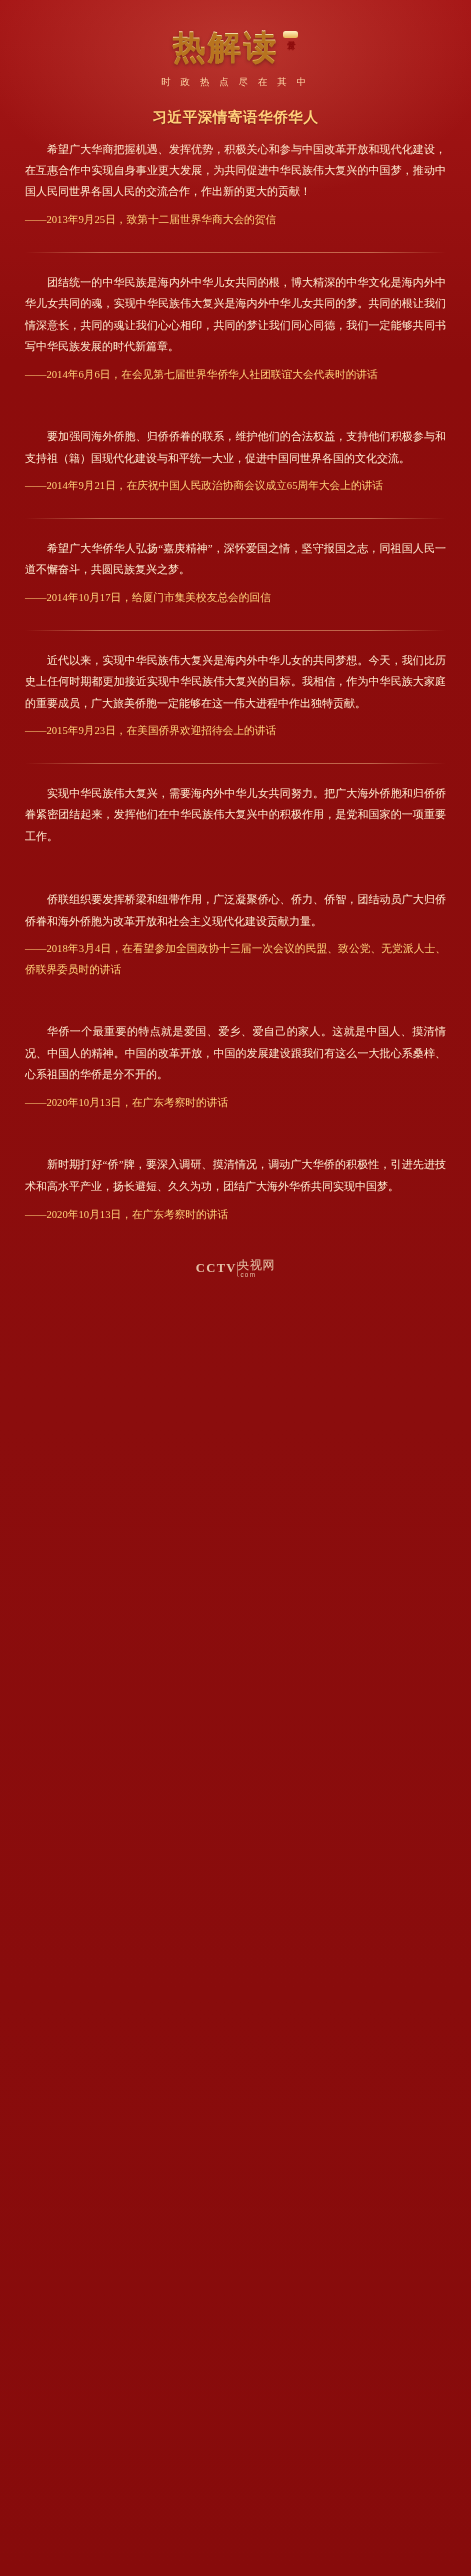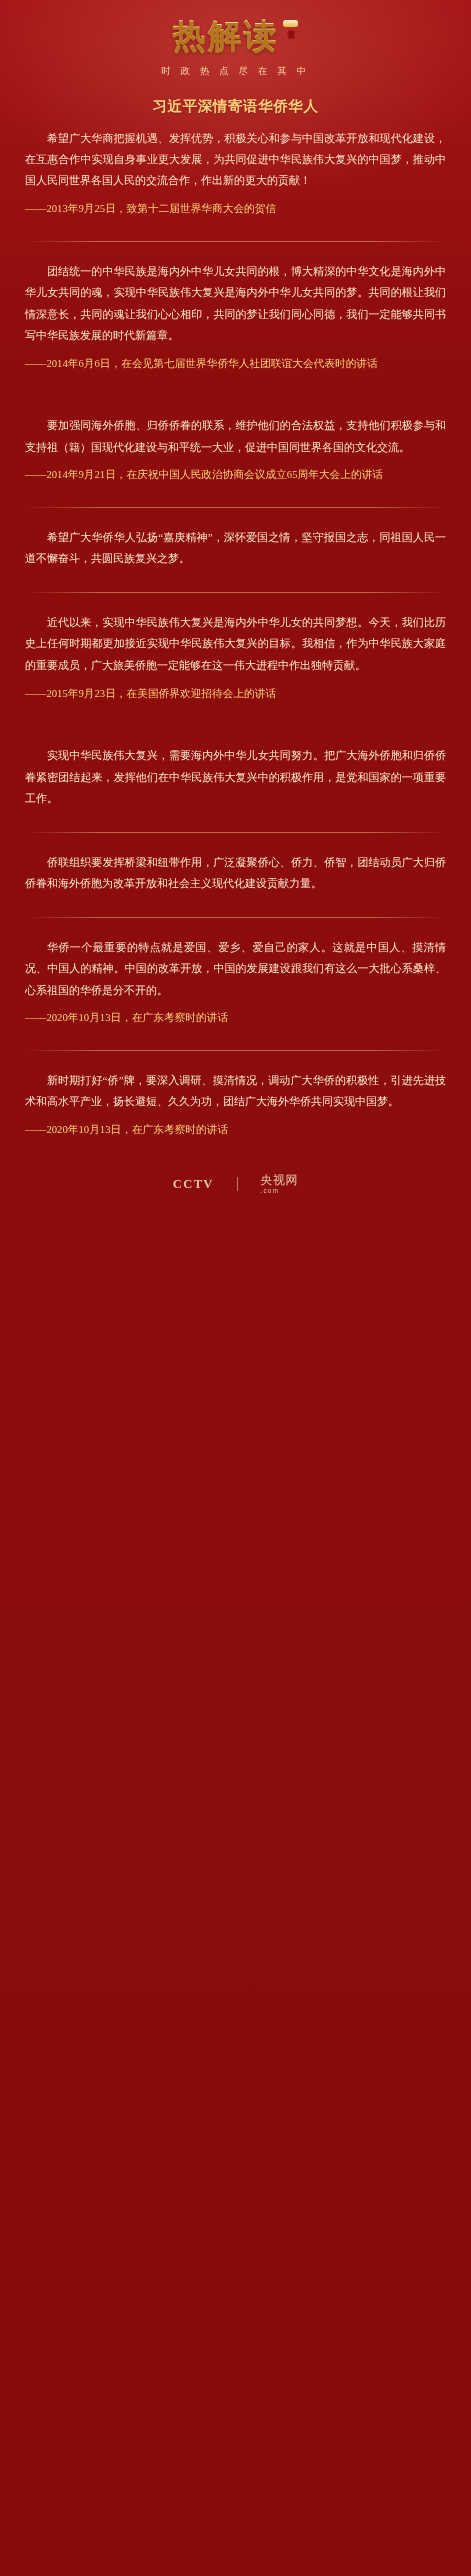--- a/index.html
+++ b/index.html
@@ -21,21 +21,21 @@
     position: absolute;
     top: -113px; left: 50%;
     transform: translateX(-50%);
     width: 565px; height: 327px;
     background: radial-gradient(ellipse at center, rgba(255,150,120,0.25) 0%, rgba(180,20,20,0.0) 65%);
     pointer-events: none;
   }
   
   .header {
     position: relative;
-    padding-top: 14px;
+    padding-top: 25px;
     text-align: center;
   }
   .logo-row {
     display: inline-flex;
     align-items: flex-start;
     justify-content: center;
     gap: 3.8px;
   }
   .logo-main {
     font-family: "Liberation Serif", serif;
@@ -110,21 +110,21 @@
   }
   
   .footer {
     margin-top: 25px;
     text-align: center;
     padding: 10px 0 6.3px;
   }
   .footer-inner {
     display: inline-flex;
     align-items: center;
-    gap: 23px;
+    gap: 0;
   }
   .cctv-logo {
     font-family: "Liberation Serif", serif;
     font-weight: bold;
     font-size: 12.6px;
     letter-spacing: 1.3px;
     color: #f4dfc0;
     opacity: .85;
   }
   .cctv-divider {
@@ -171,36 +171,38 @@
     <div class="divider"></div>
 
     <div class="quote-block">
       <p class="quote-text">要加强同海外侨胞、归侨侨眷的联系，维护他们的合法权益，支持他们积极参与和支持祖（籍）国现代化建设与和平统一大业，促进中国同世界各国的文化交流。</p>
       <p class="quote-source">——2014年9月21日，在庆祝中国人民政治协商会议成立65周年大会上的讲话</p>
     </div>
     <div class="divider"></div>
 
     <div class="quote-block">
       <p class="quote-text">希望广大华侨华人弘扬“嘉庚精神”，深怀爱国之情，坚守报国之志，同祖国人民一道不懈奋斗，共圆民族复兴之梦。</p>
+      <p class="quote-source">——2014年10月17日，给厦门市集美校友总会的回信</p>
     </div>
     <div class="divider"></div>
 
     <div class="quote-block">
       <p class="quote-text">近代以来，实现中华民族伟大复兴是海内外中华儿女的共同梦想。今天，我们比历史上任何时期都更加接近实现中华民族伟大复兴的目标。我相信，作为中华民族大家庭的重要成员，广大旅美侨胞一定能够在这一伟大进程中作出独特贡献。</p>
       <p class="quote-source">——2015年9月23日，在美国侨界欢迎招待会上的讲话</p>
     </div>
     <div class="divider"></div>
 
     <div class="quote-block">
       <p class="quote-text">实现中华民族伟大复兴，需要海内外中华儿女共同努力。把广大海外侨胞和归侨侨眷紧密团结起来，发挥他们在中华民族伟大复兴中的积极作用，是党和国家的一项重要工作。</p>
     </div>
     <div class="divider"></div>
 
     <div class="quote-block">
       <p class="quote-text">侨联组织要发挥桥梁和纽带作用，广泛凝聚侨心、侨力、侨智，团结动员广大归侨侨眷和海外侨胞为改革开放和社会主义现代化建设贡献力量。</p>
+      <p class="quote-source">——2018年3月4日，在看望参加全国政协十三届一次会议的民盟、致公党、无党派人士、侨联界委员时的讲话</p>
     </div>
     <div class="divider"></div>
 
     <div class="quote-block">
       <p class="quote-text">华侨一个最重要的特点就是爱国、爱乡、爱自己的家人。这就是中国人、摸清情况、中国人的精神。中国的改革开放，中国的发展建设跟我们有这么一大批心系桑梓、心系祖国的华侨是分不开的。</p>
       <p class="quote-source">——2020年10月13日，在广东考察时的讲话</p>
     </div>
     <div class="divider"></div>
 
     <div class="quote-block">

